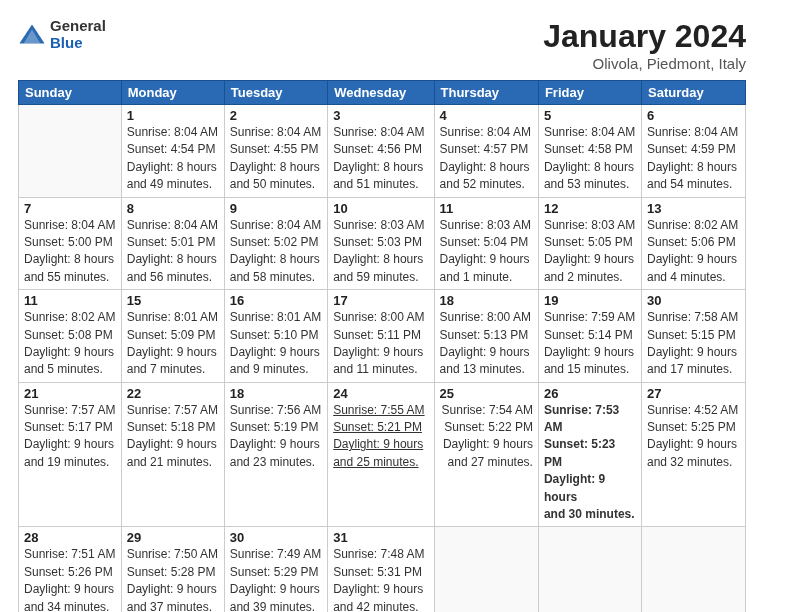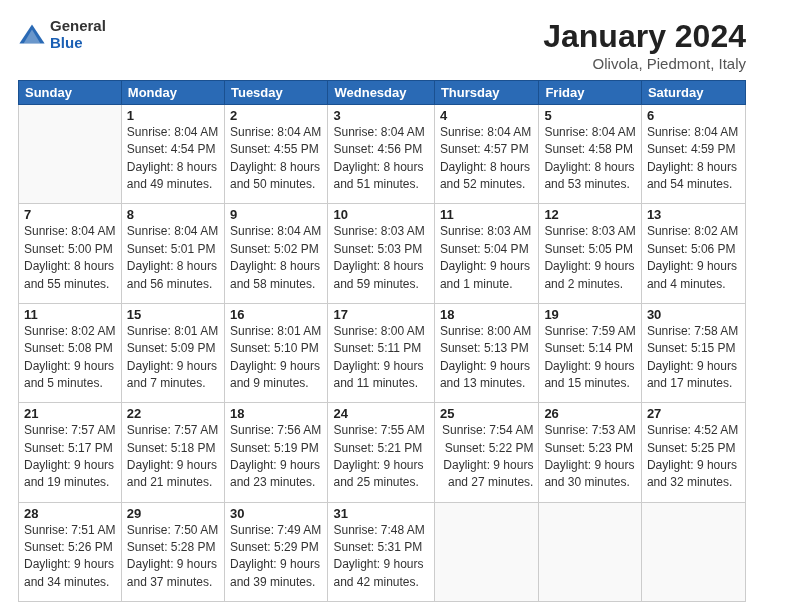--- a/index.html
+++ b/index.html
@@ -297,35 +297,35 @@
           </td>
           <td>
             <span class="day-number">18</span>
             <div class="day-info" style="white-space: pre-line;">Sunrise: 7:56 AM
 Sunset: 5:19 PM
 Daylight: 9 hours
 and 23 minutes.</div>
           </td>
           <td>
             <span class="day-number">24</span>
-            <div class="day-info" style="white-space: pre-line;">Sunrise: 7:55 AM
+            <div class="day-info" style="white-space: pre-line; text-decoration: underline;">Sunrise: 7:55 AM
 Sunset: 5:21 PM
 Daylight: 9 hours
 and 25 minutes.</div>
           </td>
           <td>
             <span class="day-number">25</span>
             <div class="day-info" style="white-space: pre-line; text-align: right;">Sunrise: 7:54 AM
 Sunset: 5:22 PM
 Daylight: 9 hours
 and 27 minutes.</div>
           </td>
           <td>
             <span class="day-number">26</span>
-            <div class="day-info" style="white-space: pre-line;">Sunrise: 7:53 AM
+            <div class="day-info" style="white-space: pre-line; font-weight: bold;">Sunrise: 7:53 AM
 Sunset: 5:23 PM
 Daylight: 9 hours
 and 30 minutes.</div>
           </td>
           <td>
             <span class="day-number">27</span>
             <div class="day-info" style="white-space: pre-line;">Sunrise: 4:52 AM
 Sunset: 5:25 PM
 Daylight: 9 hours
 and 32 minutes.</div>

